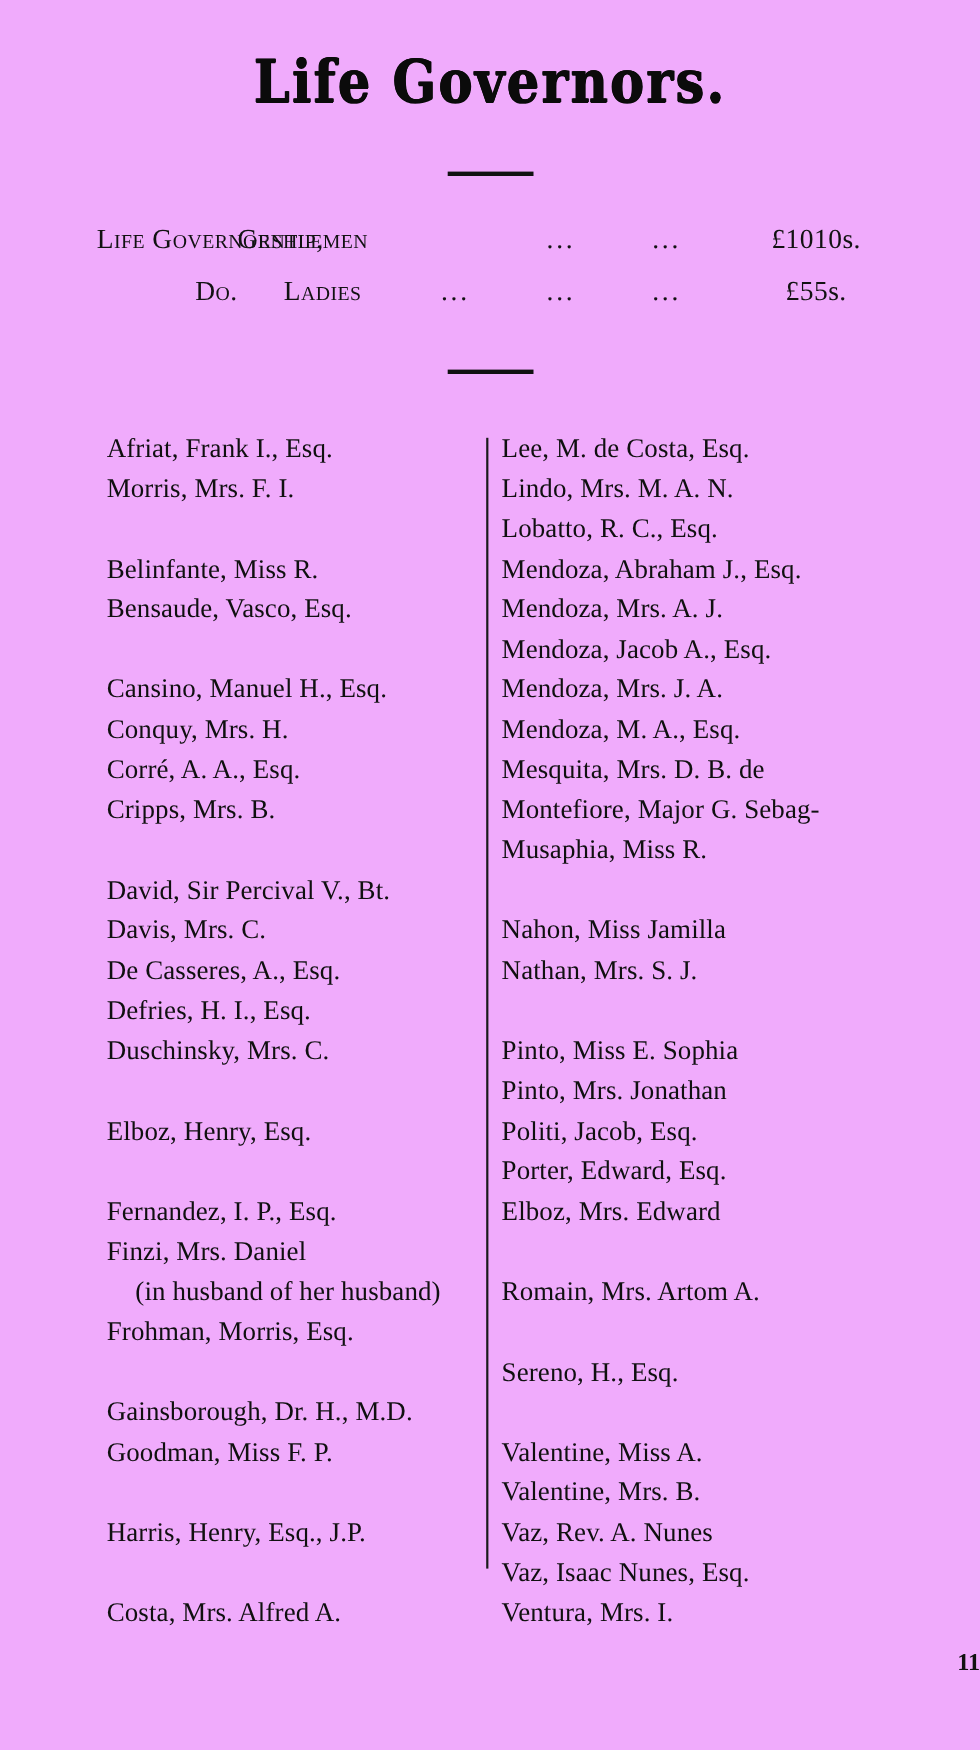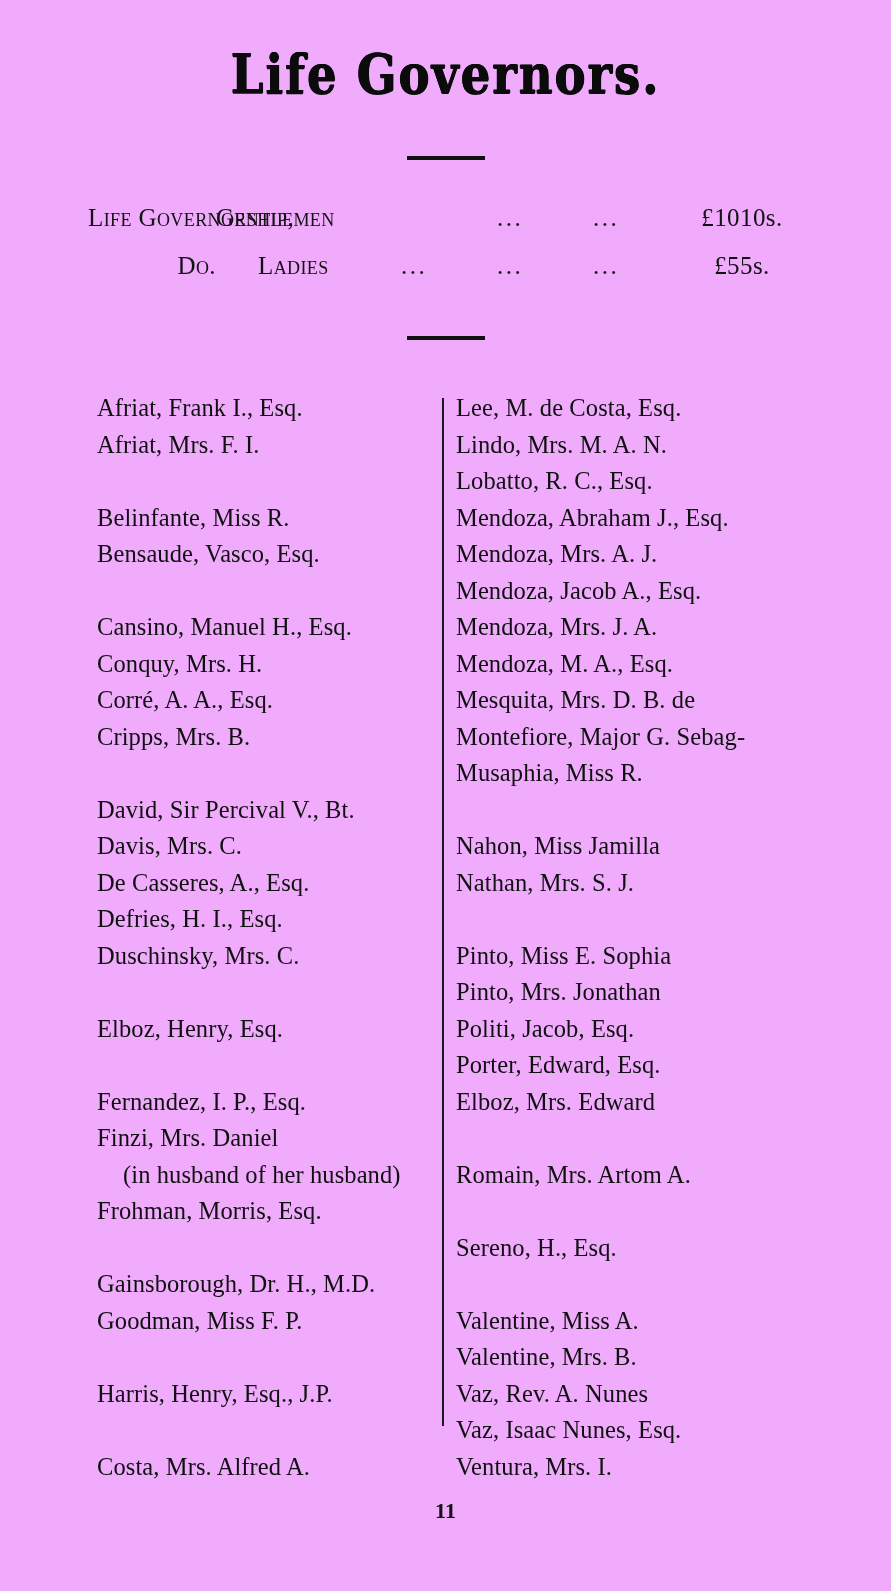--- a/index.html
+++ b/index.html
@@ -147,21 +147,21 @@
   .group-gap {
     height: 36.5px;
   }
 
   
   .folio {
     position: absolute;
     top: 1498px;
     left: 0;
     width: 891px;
-    text-align: center;
+    text-align: right;
     font-size: 22px;
     font-weight: 700;
     color: #111;
   }
 </style>
 </head>
 <body>
 
 <div class="page">
 
@@ -193,21 +193,21 @@
     </div>
   </div>
 
   <div class="rule-short rule-bottom"></div>
 
   <div class="col-divider"></div>
 
   <div class="columns">
     <div class="name-col col-left" id="col-left">
         <div class="name-entry">Afriat, Frank I., Esq.</div>
-        <div class="name-entry">Afriat, Mrs. F. I.</div>
+        <div class="name-entry">Morris, Mrs. F. I.</div>
         <div class="group-gap"></div>
         <div class="name-entry">Belinfante, Miss R.</div>
         <div class="name-entry">Bensaude, Vasco, Esq.</div>
         <div class="group-gap"></div>
         <div class="name-entry">Cansino, Manuel H., Esq.</div>
         <div class="name-entry">Conquy, Mrs. H.</div>
         <div class="name-entry">Corré, A. A., Esq.</div>
         <div class="name-entry">Cripps, Mrs. B.</div>
         <div class="group-gap"></div>
         <div class="name-entry">David, Sir Percival V., Bt.</div>

